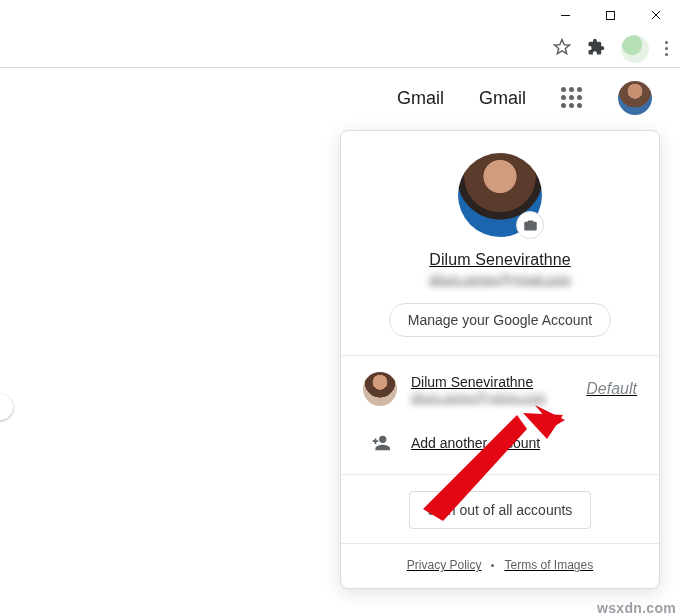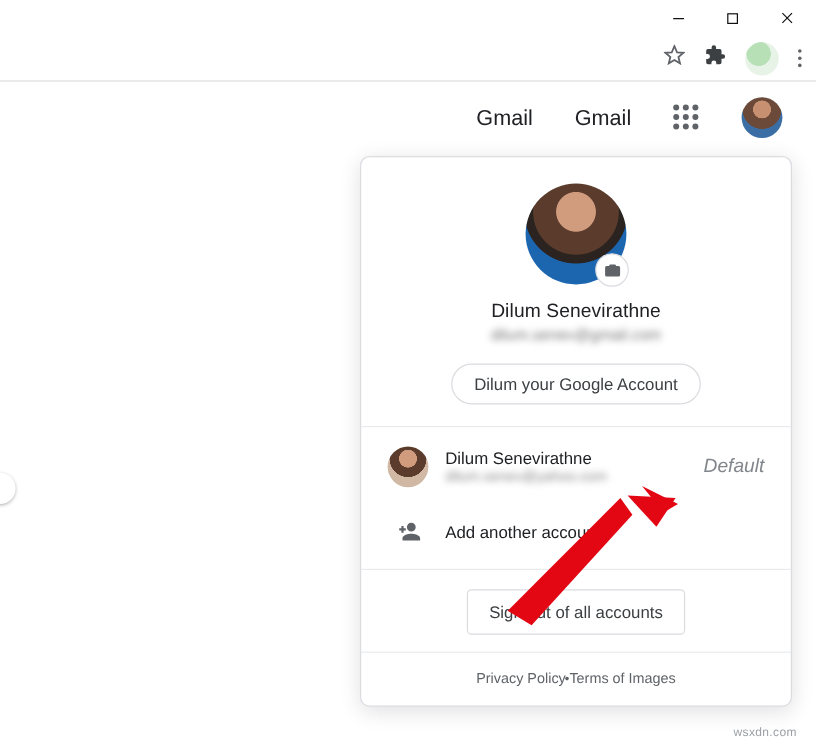--- a/index.html
+++ b/index.html
@@ -71,26 +71,27 @@
   .apps-grid span { width:5px;height:5px;background:#5f6368;border-radius:50%; }
   .header-avatar {
     width:34px;height:34px;border-radius:50%;
     background: radial-gradient(circle at 50% 30%, #c79071 0 25%, #6b4a3a 26% 55%, #3a6ea5 56% 100%);
   }
   
   .account-menu {
     position:absolute;
     top:130px;
     right:20px;
-    width:360px;
+    width:320px;
     background:#fff;
     border:1px solid #dadce0;
     border-radius:8px;
     box-shadow:0 4px 18px rgba(0,0,0,.12);
     padding-bottom:6px;
+    text-decoration:underline;
   }
   .am-top { text-align:center; padding:22px 20px 18px; border-bottom:1px solid #e8eaed; }
   .am-avatar-wrap { position:relative; width:84px;height:84px;margin:0 auto 14px; }
   .am-avatar {
     width:84px;height:84px;border-radius:50%;
     background: radial-gradient(circle at 50% 28%, #d19b7e 0 22%, #5a3b2c 23% 48%, #2a2320 49% 58%, #1c66b0 59% 100%);
   }
   .am-camera {
     position:absolute; right:-2px; bottom:-2px;
     width:28px;height:28px;border-radius:50%;
@@ -133,34 +134,34 @@
     display:inline-block;
     border:1px solid #dadce0;
     border-radius:4px;
     padding:10px 18px;
     font-size:14px;
     color:#3c4043;
     background:#fff;
   }
   .am-footer {
     display:flex;align-items:center;justify-content:center;
-    padding:14px 0 10px; font-size:12px; color:#5f6368;
+    gap:10px; padding:14px 0 10px; font-size:12px; color:#5f6368;
   }
   .am-footer .dot { width:3px;height:3px;background:#5f6368;border-radius:50%; }
   
   .arrow {
     position:absolute;
     left:405px; top:405px;
     width:160px; height:130px;
     pointer-events:none;
   }
   
   .watermark {
-    position:absolute; right:16px; bottom:0;
-    font-size:10px; color:#9aa0a6; letter-spacing:.3px;
+    position:absolute; right:4px; bottom:0;
+    font-size:14px; color:#9aa0a6; letter-spacing:.3px;font-weight:bold;
   }
   
   .edge-bubble {
     position:absolute; left:-13px; top:394px;
     width:26px;height:26px;border-radius:50%;
     background:#fff; box-shadow:0 1px 3px rgba(0,0,0,.3);
   }
 </style>
 </head>
 <body>
@@ -225,21 +226,21 @@
     <div class="am-avatar-wrap">
       <div class="am-avatar"></div>
       <div class="am-camera">
         <svg width="15" height="15" viewBox="0 0 24 24">
             <path d="M12 15a3 3 0 1 0 0-6 3 3 0 0 0 0 6zm8-9h-3l-1.5-2h-7L7 6H4a2 2 0 0 0-2 2v10a2 2 0 0 0 2 2h16a2 2 0 0 0 2-2V8a2 2 0 0 0-2-2z"></path>
           </svg>
       </div>
     </div>
     <div class="am-name">Dilum Senevirathne</div>
     <div class="am-email">dilum.senev@gmail.com</div>
-    <div class="am-manage">Dilum your Google Account</div>
+    <div class="am-manage">Manage your Google Account</div>
   </div>
 
   <div class="am-accounts">
     <div class="am-row">
       <div class="row-avatar"></div>
       <div class="row-text">
         <div class="row-name">Dilum Senevirathne</div>
         <div class="row-email">dilum.senev@yahoo.com</div>
       </div>
       <div class="row-badge">Default</div>

